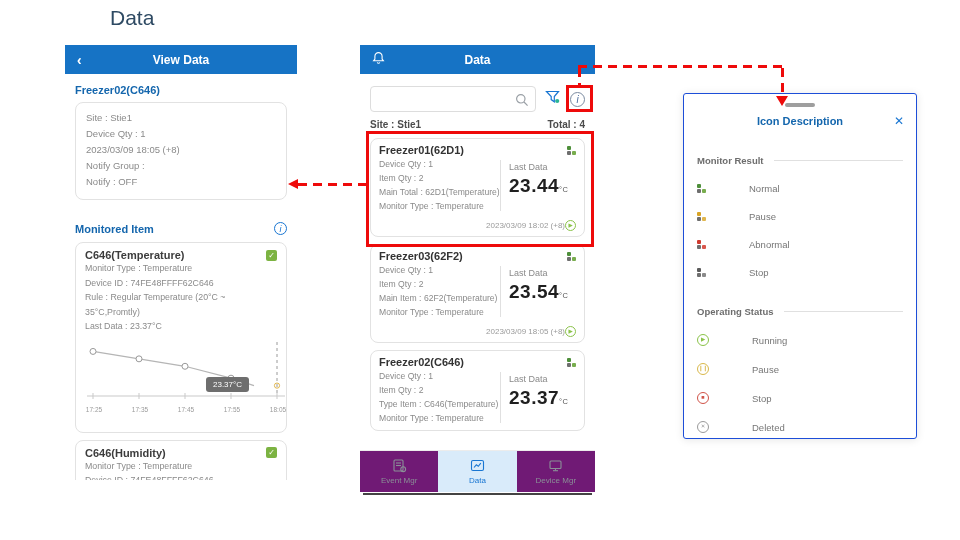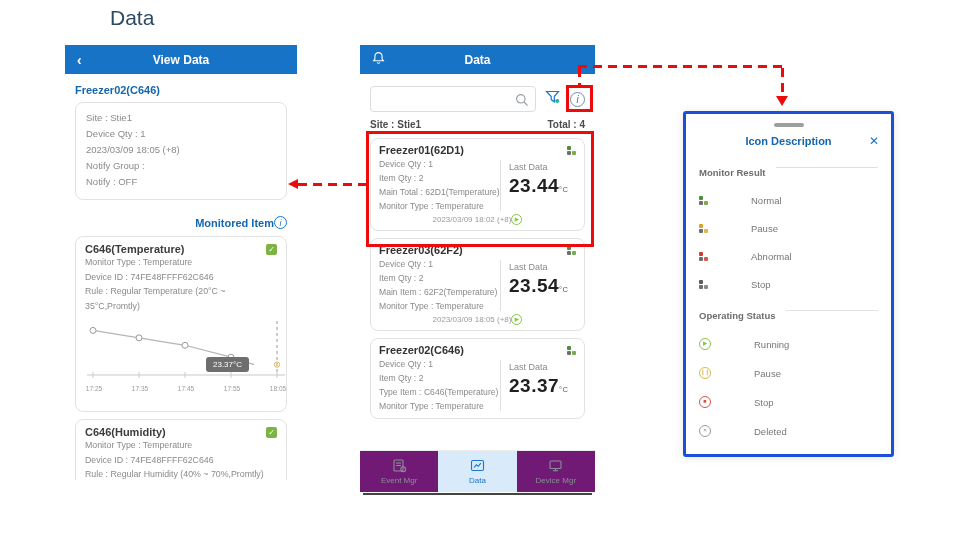--- a/index.html
+++ b/index.html
@@ -16,21 +16,21 @@
   .bell { position:relative; z-index:2; margin-left:12px; }
 
   .card { border:1px solid #e2e2e2; border-radius:8px; background:#fff; }
 
   
   #left-panel { left:65px; top:45px; width:232px; height:435px; }
   #left-panel .body { padding:0 10px; }
   .group-title { margin-top:10px; font-size:11px; font-weight:bold; color:#1466ad; }
   .info-card { margin-top:6px; padding:7px 10px 9px; }
   .info-card div { font-size:9.5px; color:#8a8a8a; line-height:16px; }
-  .section-row { margin-top:16px; display:flex; align-items:center; justify-content:flex-end; }
+  .section-row { margin-top:22px; display:flex; align-items:center; justify-content:space-between; }
   .section-row .st { font-size:11px; font-weight:bold; color:#1466ad; }
   .info-circle { width:13px; height:13px; border:1px solid #1976d2; border-radius:50%; color:#1976d2;
                  font-size:9px; display:inline-flex; align-items:center; justify-content:center; font-style:italic; cursor:pointer; }
   .mon-card { margin-top:7px; padding:6px 9px 8px; }
   .mon-title-row { display:flex; justify-content:space-between; align-items:center; }
   .mon-title { font-size:11px; font-weight:bold; color:#3c3c3c; }
   .checkbox { width:11px; height:11px; background:#7cb342; border-radius:2px; color:#fff; font-size:8px;
               display:inline-flex; align-items:center; justify-content:center; cursor:pointer; }
   .mon-line { font-size:8.8px; color:#8a8a8a; line-height:14.5px; }
 
@@ -52,21 +52,21 @@
   .fcard { position:relative; padding:5px 8px 5px; margin-bottom:7px; }
   .fcard-title-row { display:flex; justify-content:space-between; align-items:center; }
   .fcard-title { font-size:11px; font-weight:bold; color:#333; }
   .fcard-cols { display:flex; margin-top:1px; }
   .fcard-left { flex:1; }
   .fcard-line { font-size:8.6px; color:#8a8a8a; line-height:14px; }
   .fcard-right { width:76px; border-left:1px solid #e0e0e0; padding-left:8px; margin:3px 0 2px; }
   .lastdata-label { font-size:9px; color:#8a8a8a; margin-top:2px; }
   .big-value { font-size:19px; font-weight:bold; color:#1f1f1f; margin-top:3px; letter-spacing:0.5px; }
   .big-value .unit { font-size:7.5px; font-weight:normal; color:#555; }
-  .fcard-foot { display:flex; justify-content:center; align-items:center; margin-top:1px; }
+  .fcard-foot { display:flex; justify-content:flex-end; align-items:center; margin-top:7px; }
   .timestamp { font-size:8px; color:#9a9a9a; }
 
   .sq-icon { display:inline-grid; grid-template-columns:4px 4px; grid-template-rows:4px 4px; gap:1px; }
   .sq-icon i { border-radius:1px; }
   .sq-icon .empty { background:transparent; }
 
   .circ { width:12px; height:12px; border:1px solid currentColor; border-radius:50%;
           display:inline-flex; align-items:center; justify-content:center; flex:none; }
   .circ .g { font-size:5.5px; line-height:1; }
   .play-sm { color:#8bc34a; width:11px; height:11px; cursor:pointer; }
@@ -74,28 +74,28 @@
   
   .bottom-nav { position:absolute; left:0; right:0; bottom:3px; height:42px; background:#701a75;
                 border-top:1px solid #ececec; display:flex; }
   .tab { flex:1; display:flex; flex-direction:column; align-items:center; justify-content:center; gap:3px; cursor:pointer; }
   .tab .lbl { font-size:8px; color:#8a9097; }
   .tab.active { background:#d9ebfa; }
   .tab.active .lbl { color:#1976d2; }
   .home-line { position:absolute; left:3px; right:3px; bottom:0; height:2.5px; background:#434343; }
 
   
-  #right-panel { left:683px; top:111px; width:211px; height:346px; border:3px solid #1d4ed8; border-radius:3px;
+  #right-panel { left:683px; top:93px; width:234px; height:346px; border:1px solid #1d4ed8; border-radius:3px;
                  box-shadow:0 1px 8px rgba(0,0,0,0.10); }
   .sheet-handle { width:30px; height:4px; background:#9e9e9e; border-radius:2px; margin:9px auto 0; cursor:grab; }
   .sheet-title-row { display:flex; align-items:center; margin-top:8px; padding:0 12px; position:relative; }
   .sheet-title { flex:1; text-align:center; font-size:11px; font-weight:bold; color:#1466ad; }
   .close-x { position:absolute; right:12px; color:#1976d2; font-size:12px; cursor:pointer; }
   .legend-section { padding:0 13px; }
-  .legend-head { display:flex; margin-top:20px; }
+  .legend-head { display:flex; align-items:center; margin-top:28px; }
   .legend-head .t { font-size:9.5px; color:#6d6d6d; font-weight:bold; white-space:nowrap; }
   .legend-head .rule { flex:1; height:1px; background:#e0e0e0; margin-left:10px; }
   .legend-item { display:flex; align-items:center; gap:11px; margin-top:17px; }
   .legend-item .lab { font-size:9.5px; color:#767676;padding-left:32px; }
 
   
   .anno { position:absolute; z-index:50; pointer-events:none; }
   .redbox { border:3px solid #ee0a0a; }
   .dash-h { height:3px; background:repeating-linear-gradient(90deg,#ee0a0a 0 9px,transparent 9px 15px); }
   .dash-v { width:3px; background:repeating-linear-gradient(180deg,#ee0a0a 0 9px,transparent 9px 15px); }
@@ -129,20 +129,21 @@
       </div>
 
       <div class="card mon-card">
         <div class="mon-title-row">
           <span class="mon-title">C646(Temperature)</span>
           <span class="checkbox">✓</span>
         </div>
         <div class="mon-line">Monitor Type : Temperature</div>
         <div class="mon-line">Device ID : 74FE48FFFF62C646</div>
         <div class="mon-line">Rule : Regular Temperature (20°C ~ 35°C,Promtly)</div>
+        <div class="mon-line">Last Data : 23.37°C</div>
         <div class="chart-wrap">
           <svg id="chart-svg" width="204" height="64">
               <line x1="2" y1="58" x2="200" y2="58" stroke="#c9c9c9" stroke-width="1"></line>
               <line x1="8" y1="55" x2="8" y2="61" stroke="#c9c9c9" stroke-width="1"></line>
               <line x1="54" y1="55" x2="54" y2="61" stroke="#c9c9c9" stroke-width="1"></line>
               <line x1="100" y1="55" x2="100" y2="61" stroke="#c9c9c9" stroke-width="1"></line>
               <line x1="146" y1="55" x2="146" y2="61" stroke="#c9c9c9" stroke-width="1"></line>
               <line x1="192" y1="55" x2="192" y2="61" stroke="#c9c9c9" stroke-width="1"></line>
               <line x1="192" y1="4" x2="192" y2="58" stroke="#9a9a9a" stroke-width="1" stroke-dasharray="3,3"></line>
               <polyline points="8,13.42857142857105 54,20.85714285714263 100,28.28571428571421 146,40.171428571428315 169,47.599999999999895" fill="none" stroke="#b5b5b5" stroke-width="1.2"></polyline>

